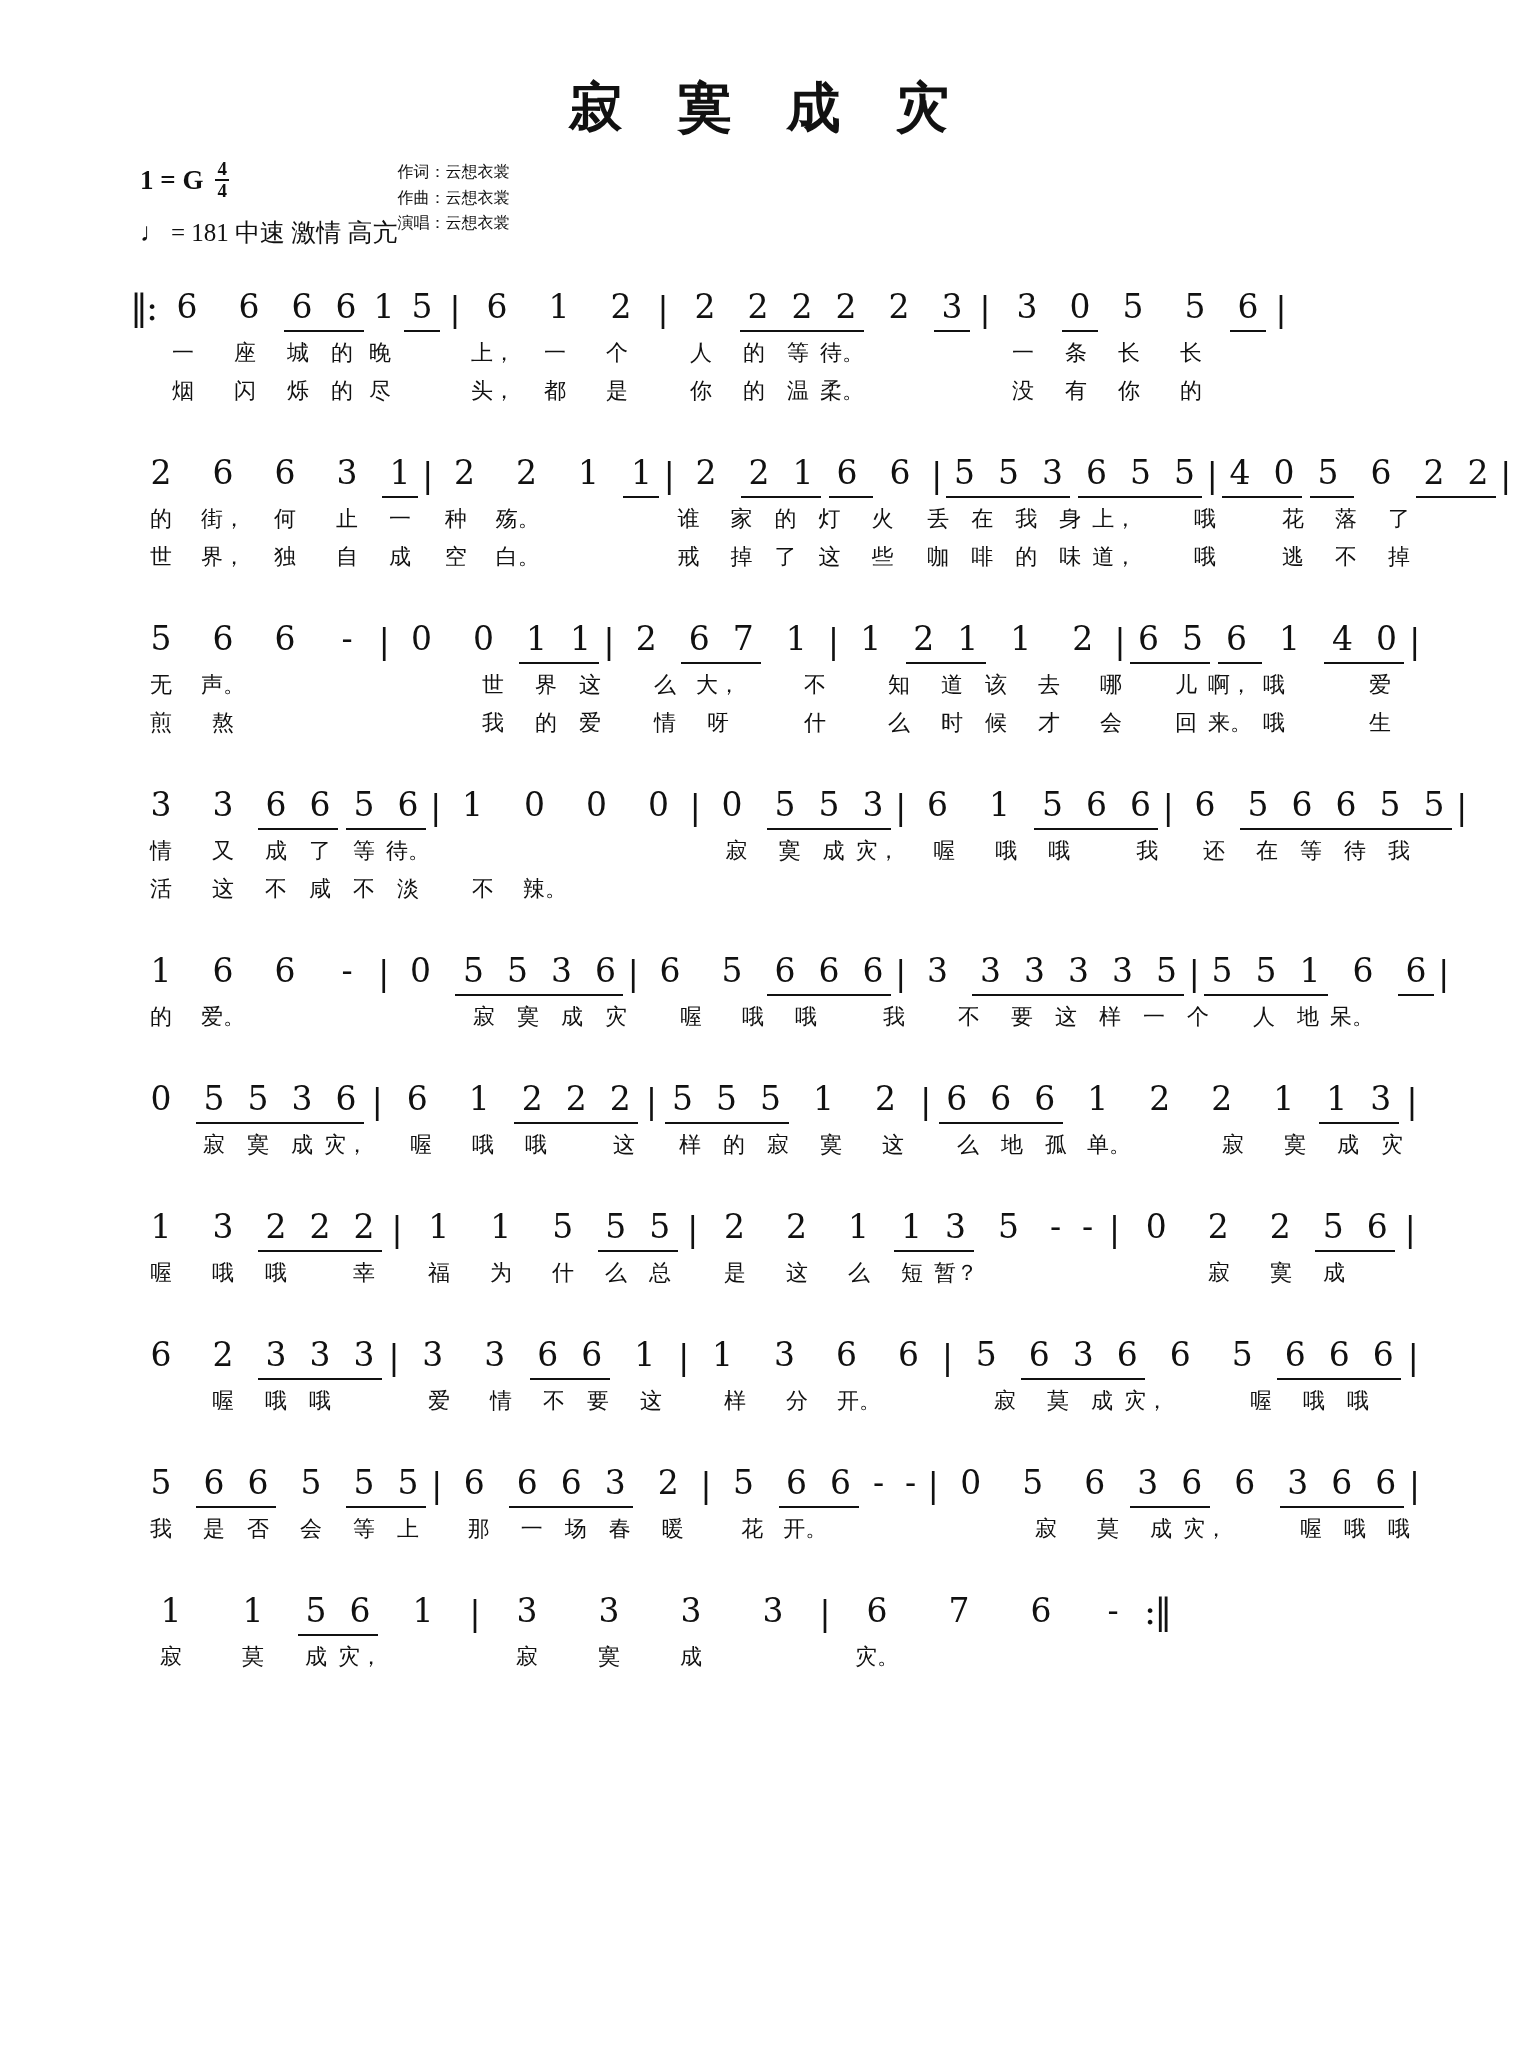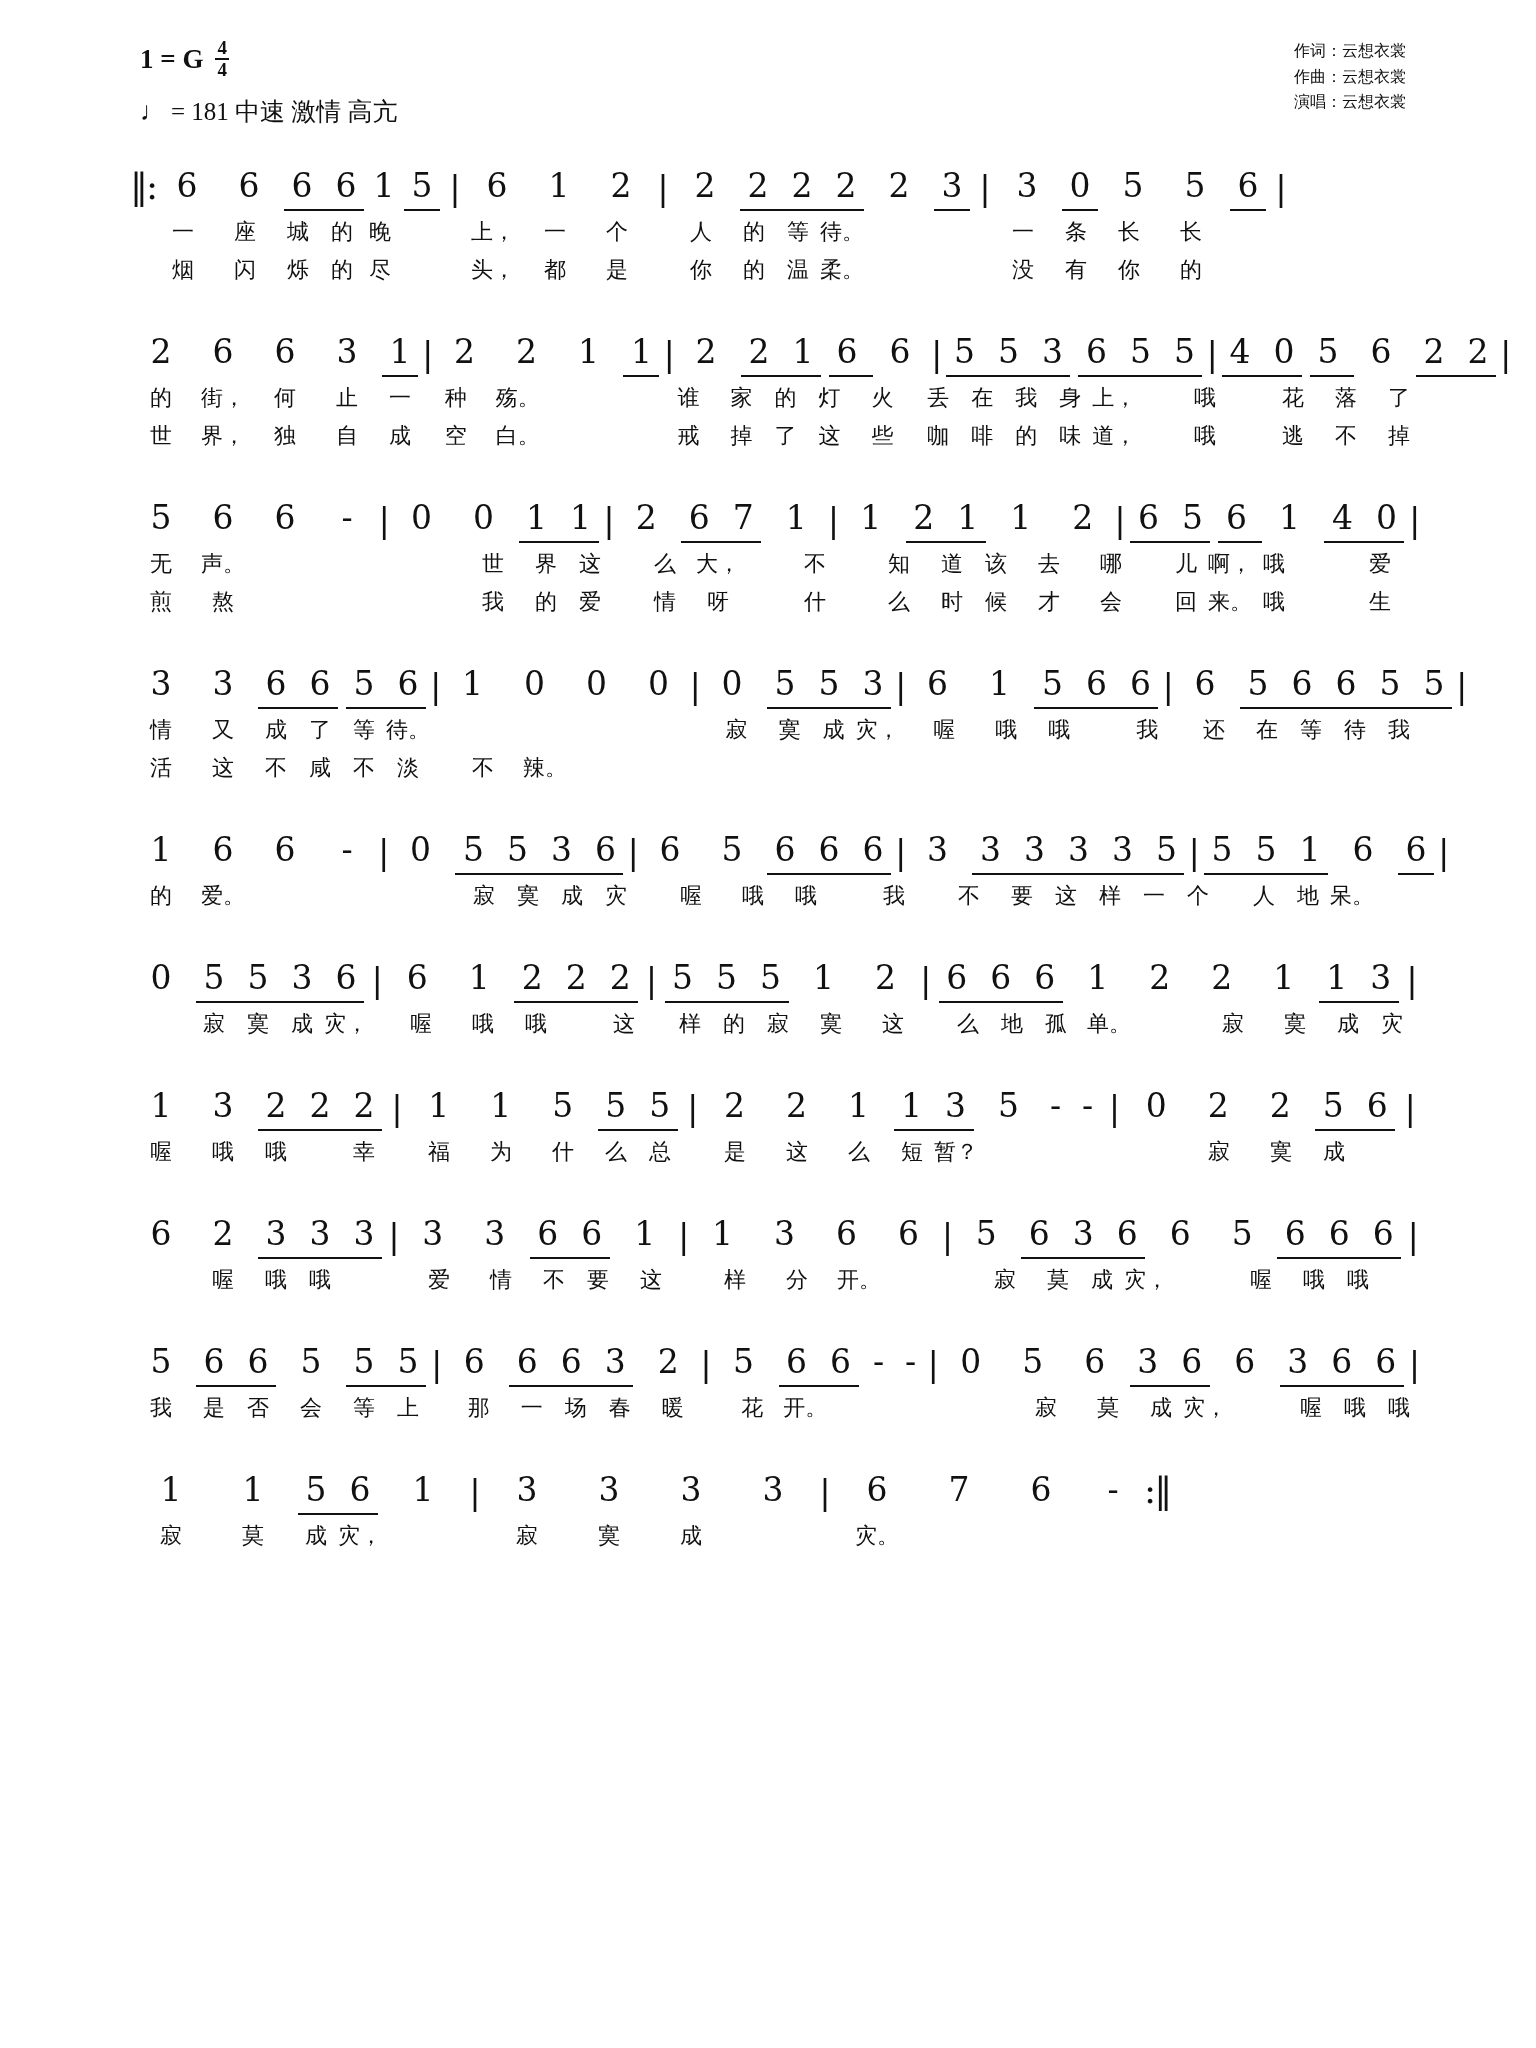--- a/index.html
+++ b/index.html
@@ -25,23 +25,23 @@
   .title {
     text-align: center;
     font-size: 54px;
     font-weight: bold;
     letter-spacing: 18px;
     margin-top: 72px;
     font-family: "DejaVu Serif", serif;
   }
   .header-row {
     display: flex;
-    justify-content: space-between;
+    justify-content: flex-start;
     align-items: flex-start;
-    margin-top: 38px;
+    margin-top: 14px;
     padding: 0 70px 0 80px;
   }
   .key-block {
     font-size: 26px;
     line-height: 1.5;
   }
   .key-line1 {
     display: flex;
     align-items: center;
     gap: 8px;
@@ -150,20 +150,21 @@
     width: 26px;
     text-align: center;
     letter-spacing: -2px;
   }
 </style>
 </head>
 <body>
 
 <div class="sheet">
 
+  <div class="title">寂 寞 成 灾</div>
 
   <div class="header-row">
     <div class="key-block">
       <div class="key-line1">
         <span>1 = G</span>
         <span class="frac">
           <span class="num">4</span>
           <span class="den">4</span>
         </span>
       </div>

